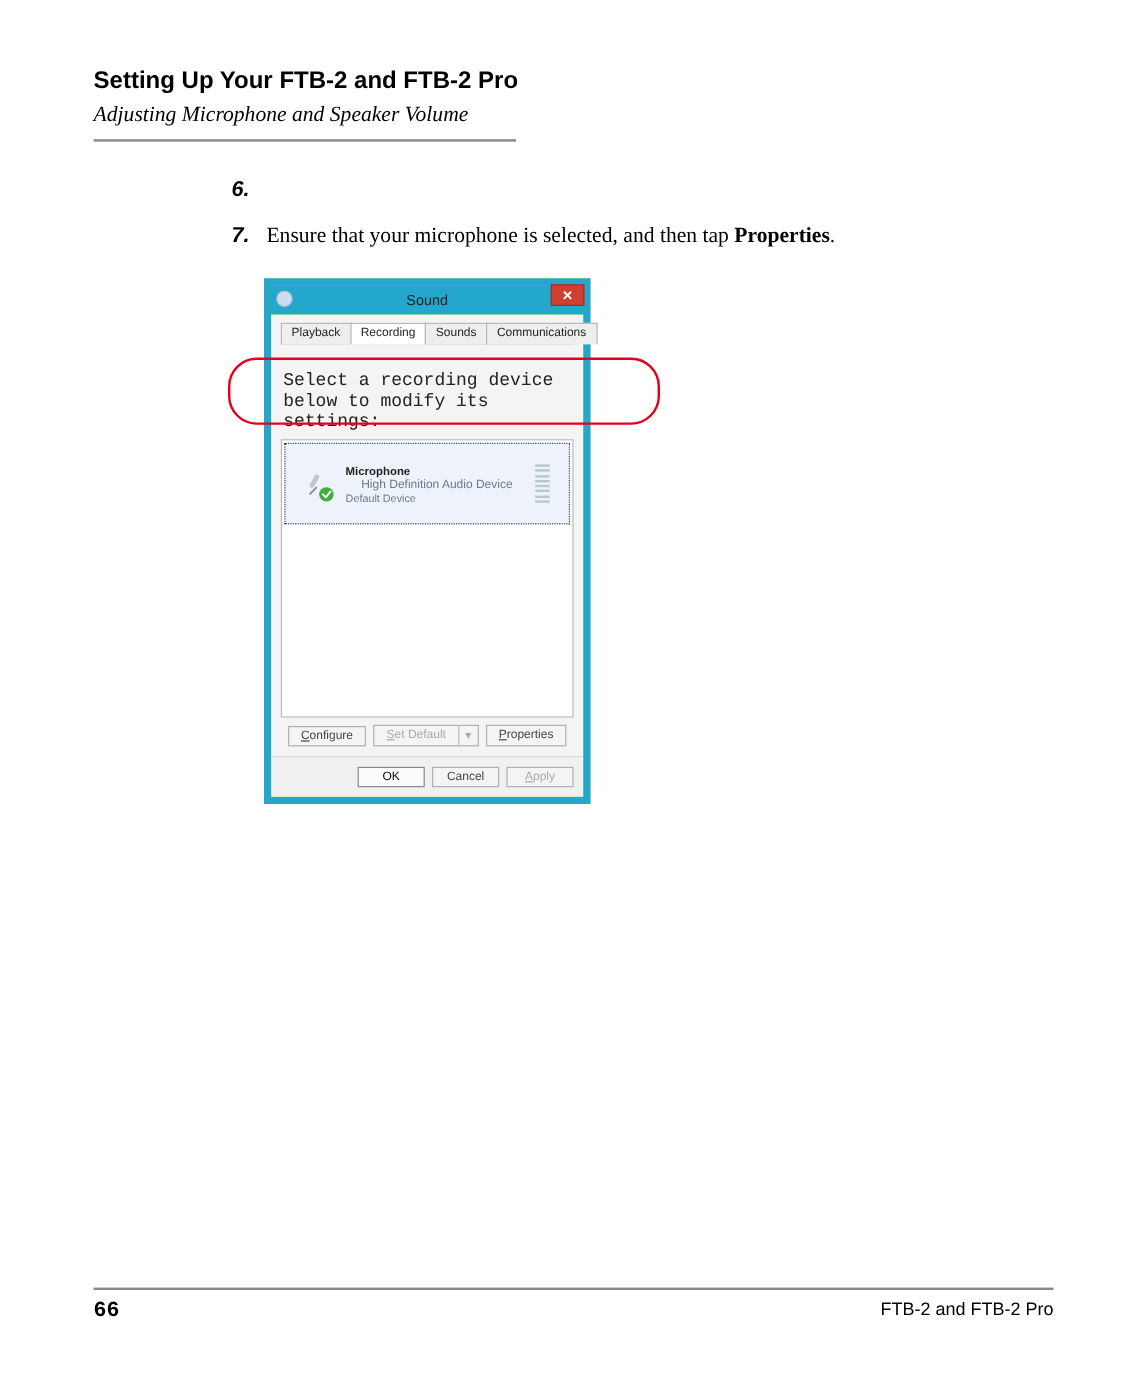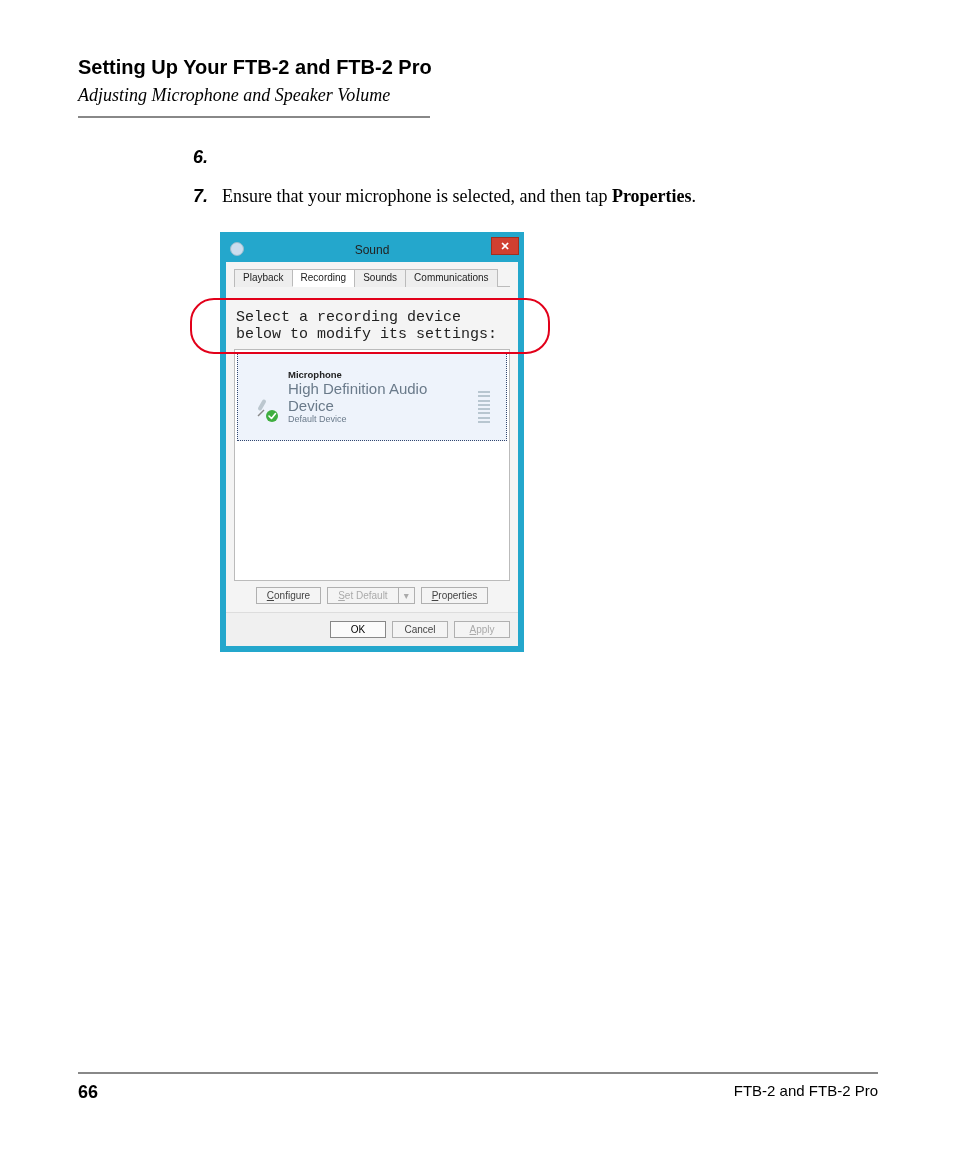--- a/index.html
+++ b/index.html
@@ -7,52 +7,52 @@
   .page { position: relative; width: 954px; height: 1159px; }
   .header { position: absolute; left: 78px; top: 56px; width: 800px; }
   .chapter-title { font-family: Arial, Helvetica, sans-serif; font-weight: 700; font-size: 20px; }
   .section-title { font-family: Georgia, "Times New Roman", serif; font-style: italic; font-size: 18px; margin-top: 6px; }
   .header-rule { border: none; border-top: 2px solid #888; width: 352px; margin-top: 10px; }
   .steps { position: absolute; left: 190px; top: 144px; width: 700px; }
   .step { display: flex; gap: 14px; font-family: Georgia, "Times New Roman", serif; font-size: 18px; line-height: 1.5; margin-bottom: 12px; }
   .step-num { font-family: Arial, Helvetica, sans-serif; font-weight: 700; font-style: italic; min-width: 18px; text-align: right; }
   .bold { font-weight: 700; }
   .sound-wrap { position: absolute; left: 220px; top: 232px; width: 304px; }
-  .sound-dialog { width: 304px; border: 6px solid #24a7cc; background: #84cc16; font-family: "Segoe UI", Tahoma, sans-serif; font-size: 10px; color: #222; position: relative; }
+  .sound-dialog { width: 272px; border: 6px solid #24a7cc; background: #84cc16; font-family: "Segoe UI", Tahoma, sans-serif; font-size: 10px; color: #222; position: relative; }
   .titlebar { height: 24px; background: #24a7cc; display: flex; align-items: center; justify-content: center; position: relative; }
   .titlebar .sys-icon { position: absolute; left: 4px; top: 4px; width: 14px; height: 14px; background: #cde; border-radius: 50%; border: 1px solid #9bc; }
   .titlebar .title-text { color: #222; font-size: 12px; }
   .close-btn { position: absolute; right: -1px; top: -1px; width: 28px; height: 18px; background: #d04030; color: #fff; display: flex; align-items: center; justify-content: center; font-size: 11px; font-weight: bold; border: 1px solid #a03020; cursor: pointer; }
   .dialog-body { background: #f4f4f4; padding: 6px 8px 8px 8px; }
   .tabstrip { display: flex; border-bottom: 1px solid #bbb; margin-bottom: 18px; }
   .tab { padding: 2px 8px 3px 8px; border: 1px solid #bbb; border-bottom: none; background: #eee; margin-right: -1px; position: relative; top: 1px; cursor: pointer; }
   .tab.active { background: #fff; border-bottom: 1px solid #fff; }
   .instruction { font-size: 15px; padding: 4px 2px 6px 2px; color: #222; font-family: Liberation Mono, monospace; }
   .device-list { background: #fff; border: 1px solid #bbb; height: 232px; padding: 2px; }
   .device-item { display: flex; align-items: flex-end; gap: 6px; padding: 16px; border: 1px dotted #32466e; background: #eef3fb; }
   .device-icon { position: relative; width: 28px; height: 28px; flex: 0 0 28px; }
   .device-icon svg { width: 28px; height: 28px; }
   .device-text { flex: 1 1 auto; }
   .device-text .dev-name { font-weight: 600; font-size: 9.5px; color: #222; }
-  .device-text .dev-sub { font-size: 15px; color: #6a7a8a; }
+  .device-text .dev-sub { font-size: 10px; color: #6a7a8a; margin-left: 13px; }
   .device-text .dev-status { font-size: 9px; color: #6a7a8a; }
   .level-meter { width: 12px; height: 34px; flex: 0 0 12px; display: flex; flex-direction: column; justify-content: space-between; padding: 1px 0; }
   .level-meter .bar { height: 2px; background: #b8c6d0; }
   .button-row { display: flex; justify-content: center; align-items: center; margin-top: 6px; gap: 6px; }
   .winbtn { border: 1px solid #b0b0b0; background: #f4f4f4; padding: 2px 10px; font-size: 10px; color: #444; min-width: 56px; text-align: center; cursor: pointer; }
   .winbtn.primary { background: #fbfbfb; border: 1px solid #888; color: #000; }
   .winbtn.disabled { color: #aaa; }
   .split-right { display: flex; gap: 0; }
   .split-right .winbtn.arrow { min-width: 16px; padding: 2px 4px; border-left: none; }
   .footer-bar { background: #f0f0f0; padding: 8px; display: flex; justify-content: flex-end; gap: 6px; border-top: 1px solid #ddd; }
   .callout { position: absolute; border: 2px solid #e2001a; border-radius: 24px; pointer-events: none; }
   .page-footer { position: absolute; left: 78px; bottom: 56px; width: 800px; }
   .footer-rule { border: none; border-top: 2px solid #888; width: 100%; margin-bottom: 8px; }
   .footer-row { display: flex; justify-content: space-between; font-family: Georgia, "Times New Roman", serif; font-size: 16px; }
-  .page-num { font-family: Liberation Sans, sans-serif; font-weight: 700; font-size: 18px; text-align: right; }
+  .page-num { font-family: Liberation Mono, monospace; font-weight: 700; font-size: 18px; text-align: right; }
   .doc-id { font-family: Arial, Helvetica, sans-serif; font-size: 15px; }
   .underline-first::first-letter { text-decoration: underline; }
 </style>
 </head>
 <body>
 
 <div class="page">
 
   <div class="header">
     <div class="chapter-title">Setting Up Your FTB-2 and FTB-2 Pro</div>

